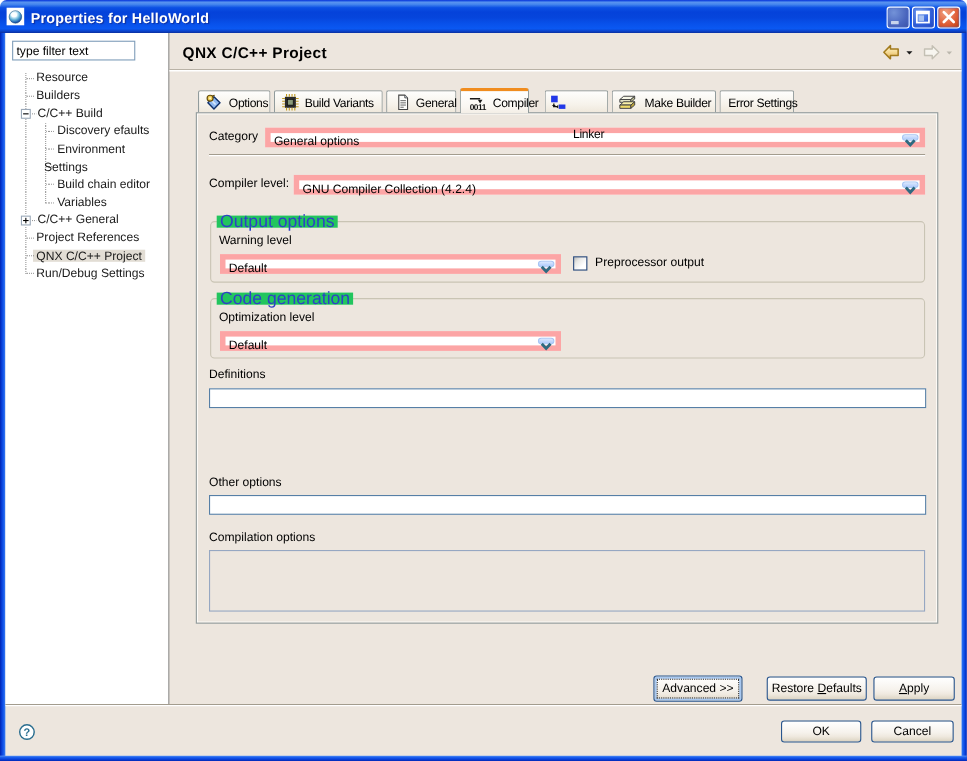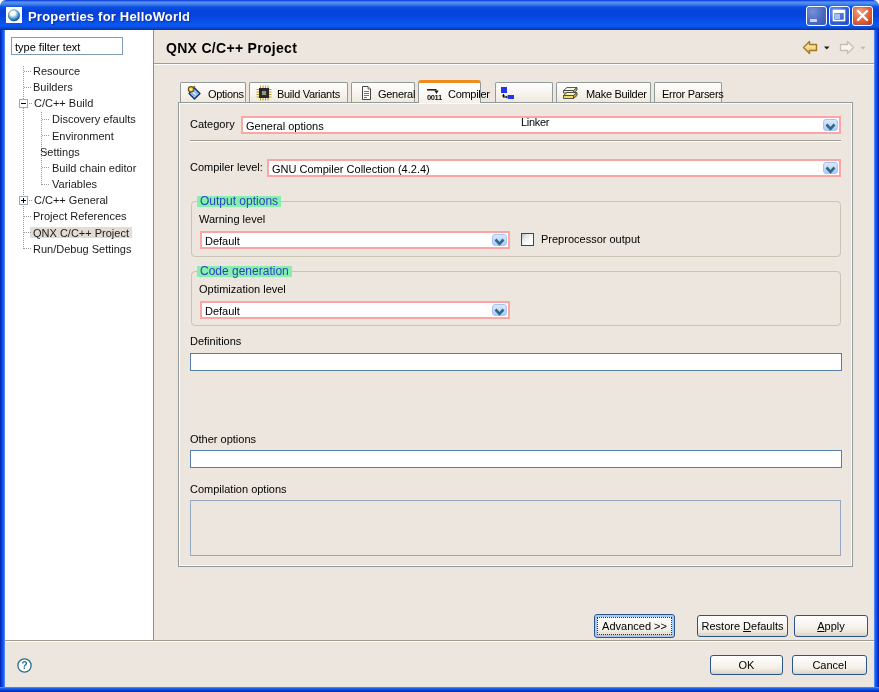--- a/index.html
+++ b/index.html
@@ -39,28 +39,28 @@
 #hsep2 { position:absolute; left:5px; top:640px; width:869px; height:2px; background:linear-gradient(180deg,#A39C8E 0,#A39C8E 1px,#FFF 1px,#FFF 2px); }
 
 #folder { position:absolute; left:178px; top:102px; width:675px; height:465px; border:1px solid #919B9C; box-shadow:inset 1px 1px 0 #FDFBF8, inset -1px -1px 0 #FDFBF8; }
 .tab { position:absolute; top:82px; height:20px; letter-spacing:-0.3px; border:1px solid #919B9C; border-bottom:none; border-radius:2px 2px 0 0;
   background:linear-gradient(180deg,#FEFEFD,#F6F2EA 65%,#EFE8DC); font-size:11px; color:#000; white-space:nowrap; z-index:2; }
 .tab .lb { position:absolute; top:5px; }
 .tab svg { position:absolute; top:2px; }
 #tab-sel { position:absolute; top:80px; height:23px; z-index:3; border:1px solid #919B9C; border-bottom:none; border-top:3px solid #F08C1E; border-radius:3px 3px 0 0; background:linear-gradient(180deg,#FFFFFF,#FAF7F2 70%,#F3EEE6); font-size:11px; letter-spacing:-0.3px; }
 
 .lbl { position:absolute; font-size:11px; color:#000; white-space:nowrap; line-height:11px; }
-.combo { position:absolute; background:#fff; border:2px solid #fca5a5; height:18px; }
+.combo { position:absolute; background:#fff; border:5px solid #fca5a5; height:18px; }
 .combo .tx { position:absolute; left:3px; top:2px; font-size:11px; color:#000; white-space:nowrap; }
 .cbtn { position:absolute; right:1px; top:1px; bottom:1px; width:15px; border-radius:3px;
   background:linear-gradient(180deg,#DCE9FE 0%,#C6DAFD 45%,#AECBFC 100%); border:1px solid #A6C4F4; }
 .cbtn svg { position:absolute; left:0px; top:3px; }
 .etch { position:absolute; height:2px; background:linear-gradient(180deg,#A39C8E 0,#A39C8E 1px,#FFF 1px,#FFF 2px); }
 .group { position:absolute; border:1px solid #C9C4B4; border-radius:4px; }
-.glabel { position:absolute; font-size:12px; color:#2E41C4; background:#86efac; padding:0 3px; line-height:11px; }
+.glabel { position:absolute; font-size:16px; color:#2E41C4; background:#22c55e; padding:0 3px; line-height:11px; }
 .tinput { position:absolute; background:#fff; border:1px solid #567FA6; height:18px; }
 #cbox { position:absolute; left:521px; top:233px; width:13px; height:13px; border:1px solid #26487C; background:linear-gradient(135deg,#BEBEBA 0%,#E8E8E6 30%,#FFF 70%); }
 
 .btn { position:absolute; height:22px; border:1px solid #29568E; border-radius:3px; font-size:11px; color:#000; text-align:center; background:linear-gradient(180deg,#FFFFFF 0%,#F6F2EC 55%,#EFE9DF 75%,#E0D8C8 95%, #D5CBB8 100%); line-height:20px; }
 #btn-adv { left:594px; top:614px; width:81px; height:24px; line-height:22px; box-shadow:inset 0 0 0 2px #A8C8F0; outline:1px dotted #333; outline-offset:-4px; }
 #btn-restore { left:697px; top:615px; width:91px; }
 #btn-apply { left:794px; top:615px; width:74px; }
 #btn-ok { left:710px; top:655px; width:73px; height:20px; line-height:18px; }
 #btn-cancel { left:792px; top:655px; width:75px; height:20px; line-height:18px; }
 #helpicon { position:absolute; left:17px; top:658px; width:14px; height:14px; }
@@ -205,21 +205,21 @@
       <path d="M1.5 5.5 L5 2.5 H15 L11.5 5.5 Z" fill="#F6F6E6" stroke="#444" stroke-width="0.9"></path>
       <path d="M1.5 5.5 H11.5 V8 H1.5 Z" fill="#EAEACA" stroke="#444" stroke-width="0.9"></path>
       <path d="M11.5 5.5 L15 2.5 V5 L11.5 8 Z" fill="#BFBF92" stroke="#444" stroke-width="0.9"></path>
       <path d="M1.5 10.5 L5 7.5 H15 L11.5 10.5 Z" fill="#FAF2A8" stroke="#444" stroke-width="0.9"></path>
       <path d="M1.5 10.5 H11.5 V13.5 H1.5 Z" fill="#EEDB68" stroke="#444" stroke-width="0.9"></path>
       <path d="M11.5 10.5 L15 7.5 V10.5 L11.5 13.5 Z" fill="#C3A83A" stroke="#444" stroke-width="0.9"></path>
     </svg>
     <span class="lb" style="left:29px;">Make Builder</span>
   </div>
 <div class="tab" style="left:654px; width:68px;">
-    <span class="lb" style="left:7px;">Error Parsers</span>
+    <span class="lb" style="left:7px;">Error Settings</span>
   </div>
 
 <div class="lbl" style="left:190px; top:119px;">Category</div>
 <div class="combo" style="left:241px; top:116px; width:600px;">
     <span class="tx">General options</span>
     <span class="cbtn">
       <svg width="13" height="10">
         <path d="M2.5 1.5 L6.5 5.8 L10.5 1.5" fill="none" stroke="#2E6A80" stroke-width="2.6"></path>
       </svg>
     </span>

